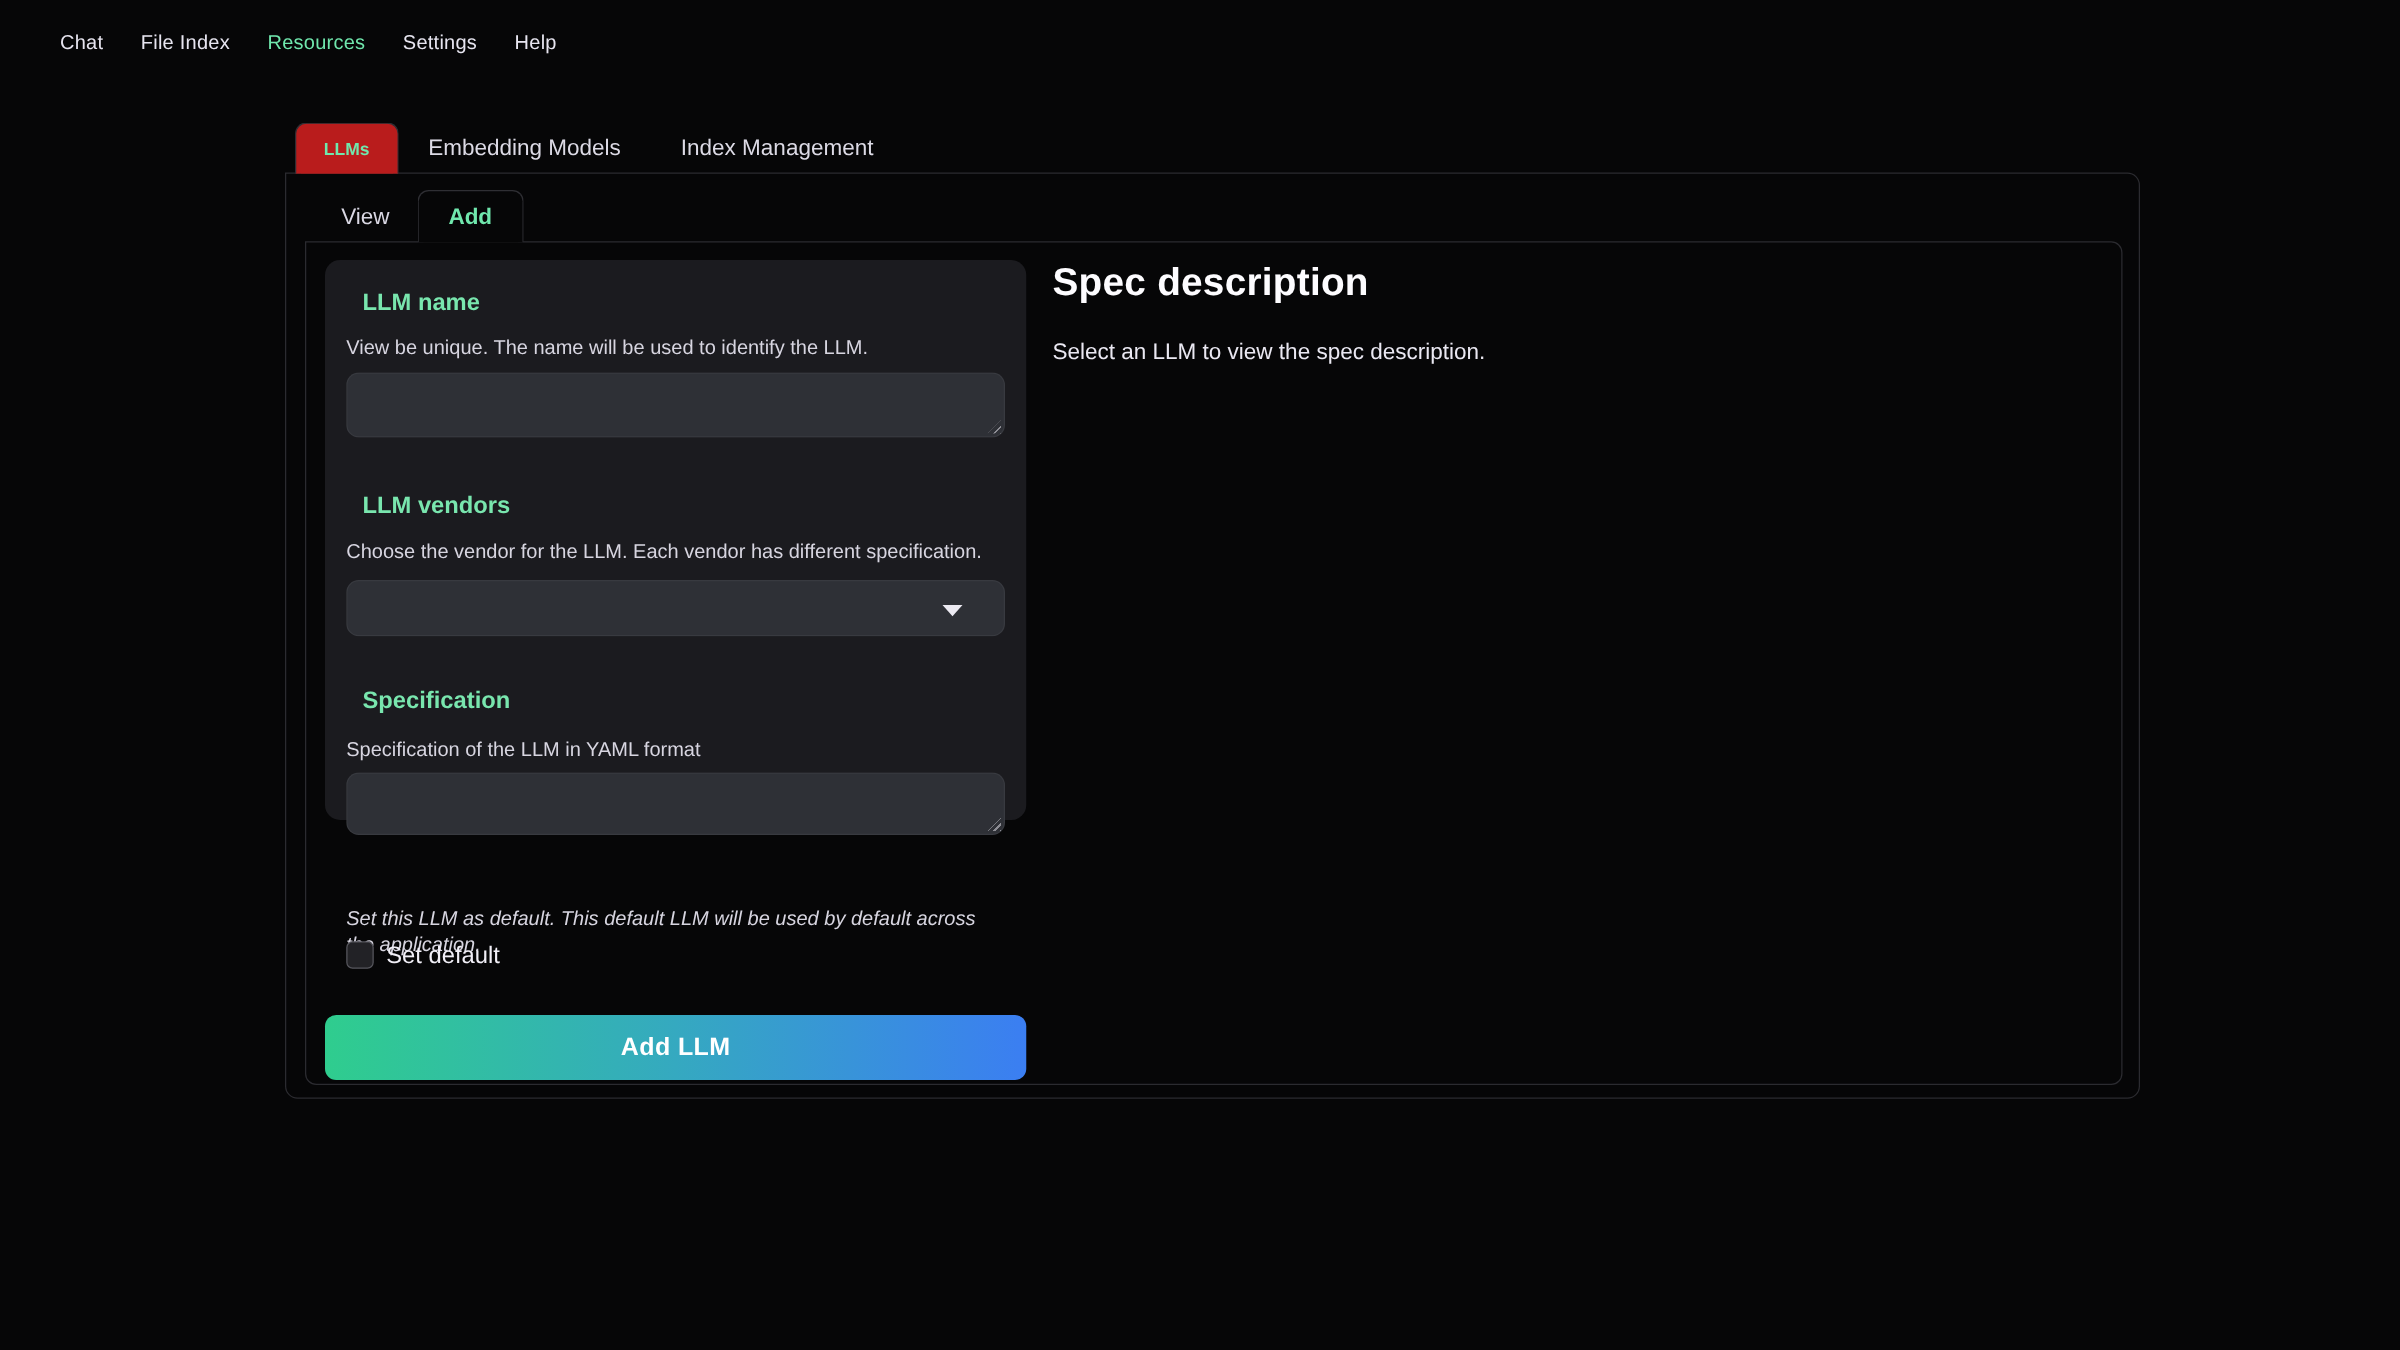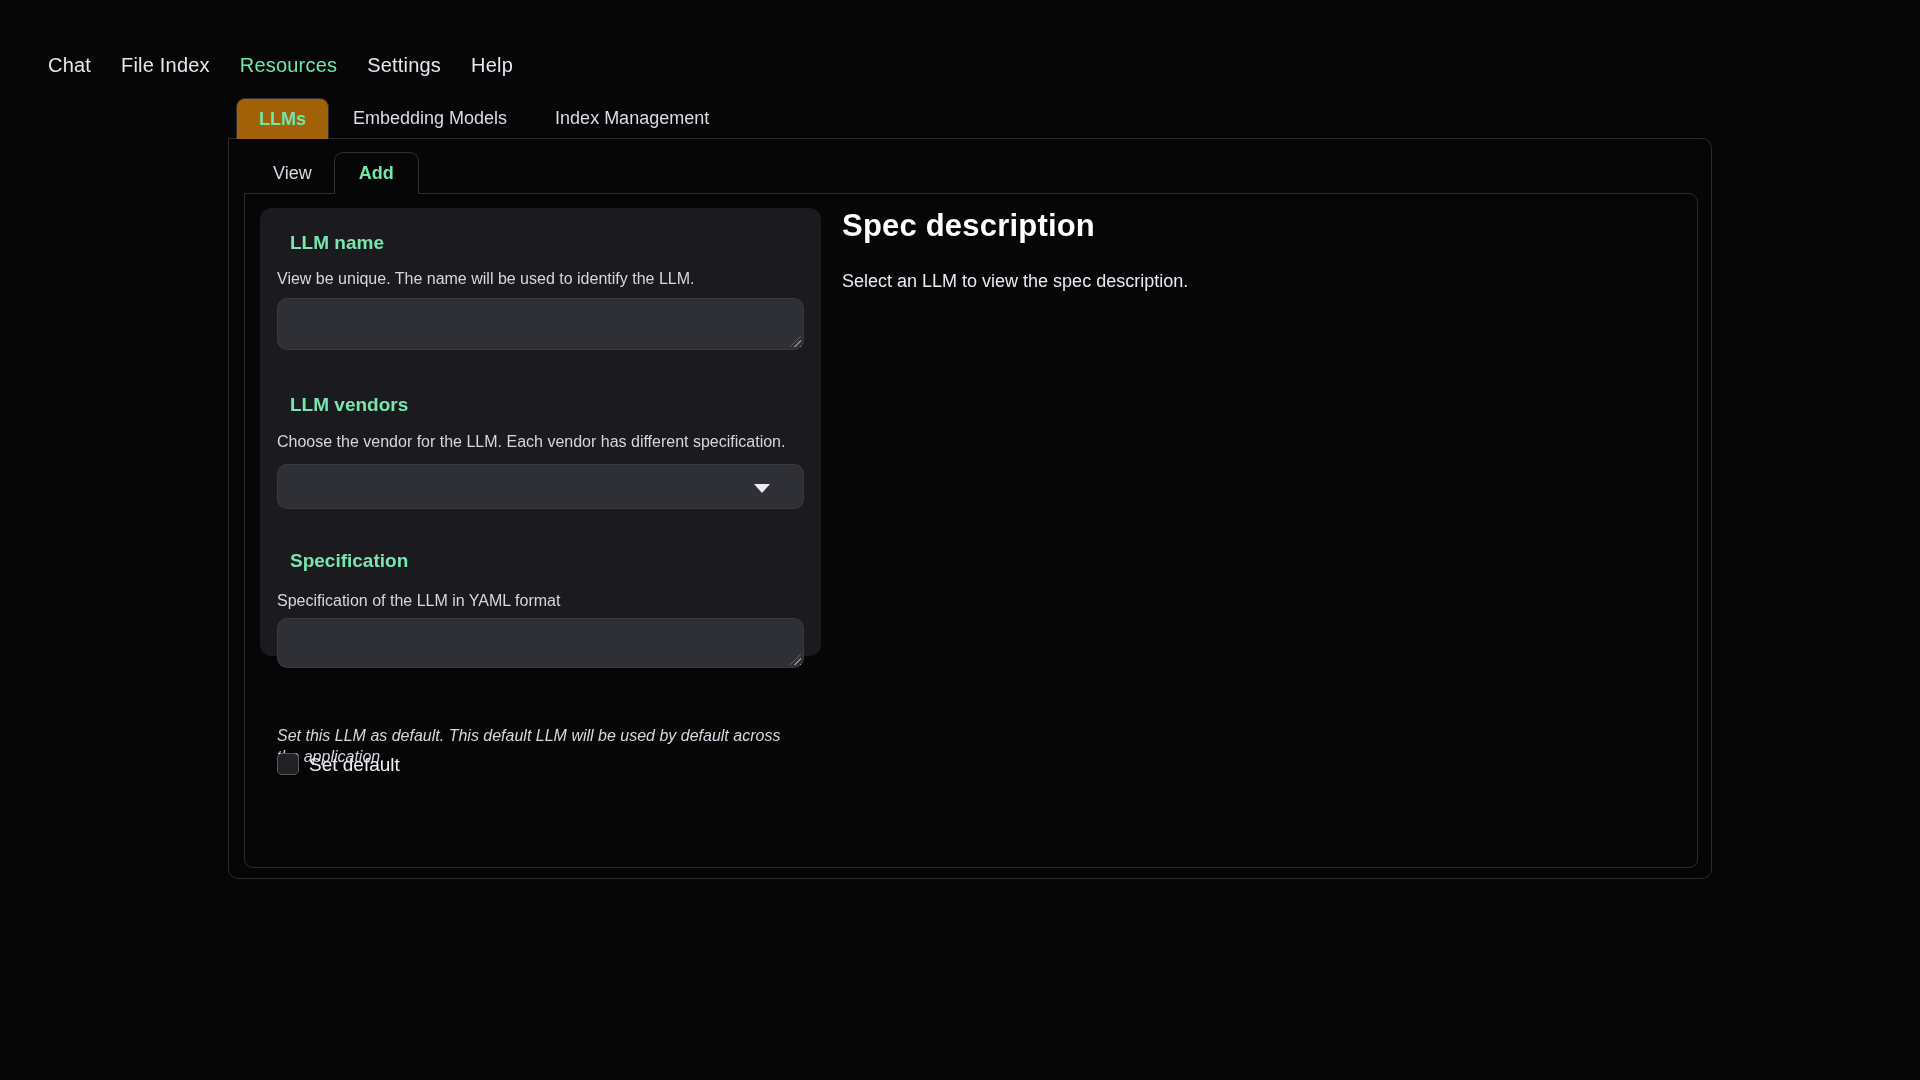--- a/index.html
+++ b/index.html
@@ -11,39 +11,39 @@
     position: relative;
     overflow: hidden;
   }
 
   
   .top-nav {
     position: absolute; left: 48px; top: 26px;
     display: flex; gap: 30px; align-items: center;
   }
   .nav-item {
-    font-size: 20px; color: #e7e5f0; cursor: pointer;
-    font-weight: 400; letter-spacing: 0.2px; margin-top: 28px;
+    font-size: 16px; color: #e7e5f0; cursor: pointer;
+    font-weight: 400; letter-spacing: 0.2px;
   }
   .nav-item.active { color: #70e7ad; font-weight: 400; }
 
   
   .main-tabs {
     position: absolute; left: 236px; top: 98px; height: 41px;
     display: flex; align-items: stretch; z-index: 3;
   }
   .main-tab {
     font-size: 18px; color: #dcdae5; cursor: pointer;
     display: flex; align-items: center; padding: 0 24px;
   }
   .main-tab.active {
     border: 1px solid #2f2f34; border-bottom: none;
     border-radius: 9px 9px 0 0;
-    background: #a16207;
-    color: #70e7ad; font-weight: 700; font-size: 18px;
+    background: #b91c1c;
+    color: #70e7ad; font-weight: 700; font-size: 14px;
     padding: 0 22px;
   }
 
   
   .outer-panel {
     position: absolute; left: 228px; top: 138px;
     width: 1484px; height: 741px;
     border: 1px solid #2b2b30;
     border-radius: 0 10px 10px 10px;
     padding-left: 25px;
@@ -187,20 +187,21 @@
       <div class="field-desc" style="top:382px;">Specification of the LLM in YAML format</div>
       <textarea class="text-area" style="top: 410px; height: 50px;"></textarea>
       <span class="resize-grip" style="left:530px; top:446px;"></span>
 
       <div class="field-desc" style="top:517px; width:520px;font-style:italic;">Set this LLM as default. This default LLM will be used by default across the application.</div>
       <div class="checkbox" style="top:545px;"></div>
       <div class="checkbox-label" style="top:546px;">Set default</div>
 
     </div>
 
+    <button class="submit-btn">Add LLM</button>
 
     <div class="spec-panel">
       <div class="spec-title">Spec description</div>
       <div class="spec-placeholder">Select an LLM to view the spec description.</div>
     </div>
 
   </div>
 </section>
 
 </body></html>

